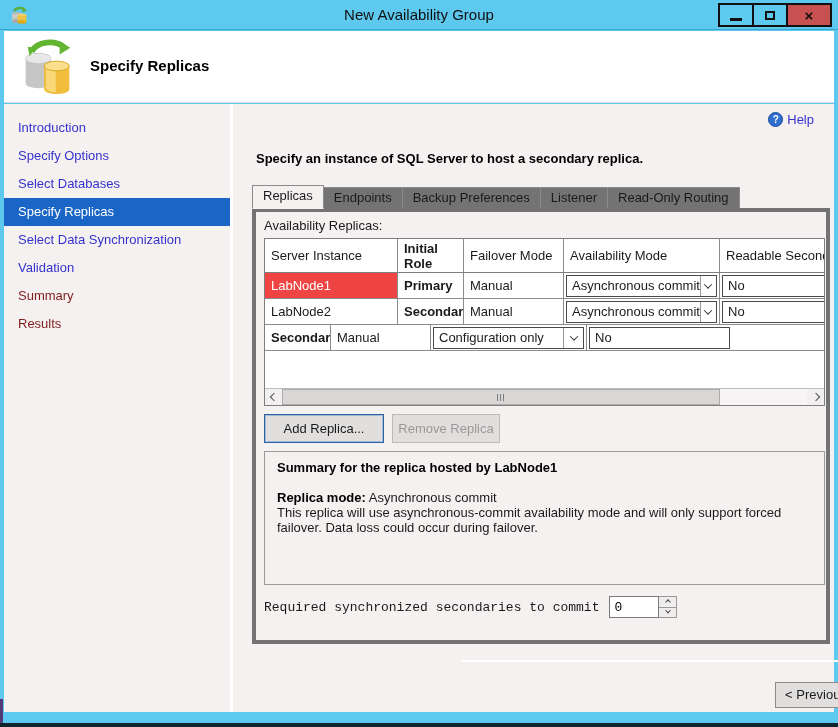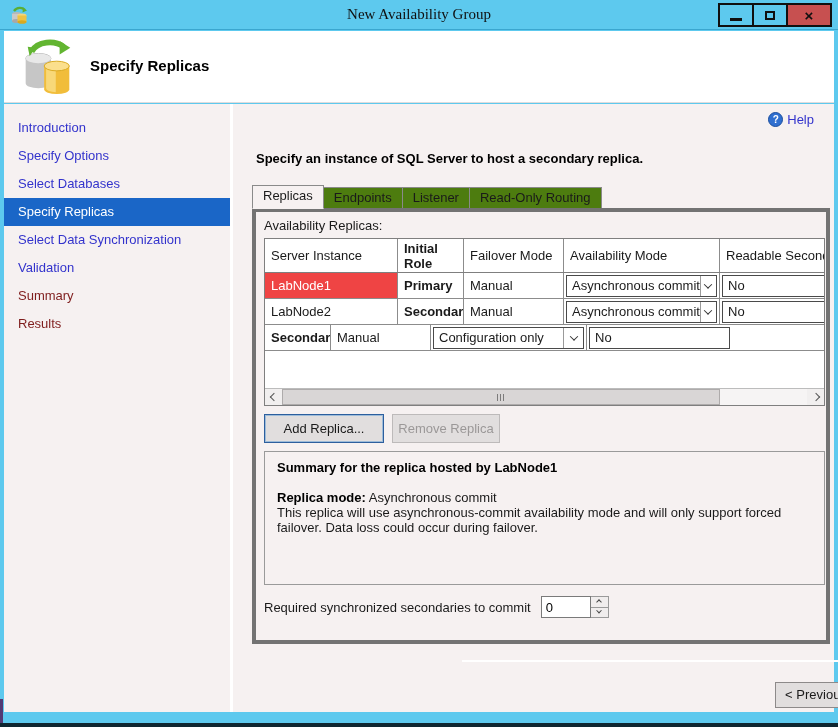--- a/index.html
+++ b/index.html
@@ -4,21 +4,21 @@
 <style>
   * { margin:0; padding:0; box-sizing:border-box; }
   html,body { width:838px; height:727px; }
   body { font-family:"Liberation Sans","DejaVu Sans",sans-serif; font-size:13px; color:#1a1a1a; background:#123140; }
 
   .window { position:absolute; left:0; top:0; width:838px; height:727px; background:#5dc9ee; }
 
   
   .titlebar { position:absolute; left:0; top:0; width:838px; height:30px; background:#5dc9ee; border-bottom:1px solid #3aa6cf; }
   .titlebar-icon { position:absolute; left:10px; top:6px; width:18px; height:18px; }
-  .title-text { position:absolute; left:0; right:0; top:6px; text-align:center; font-size:15px; color:#101010;font-family:Liberation Serif, serif; }
+  .title-text { position:absolute; left:0; right:0; top:6px; text-align:center; font-size:15px; color:#101010; }
   .win-controls { position:absolute; right:6px; top:3px; display:flex; }
   .win-btn { width:36px; height:24px; border:2px solid #101010; margin-left:-2px; display:flex; align-items:center; justify-content:center; background:#5dc9ee; cursor:pointer; }
   .win-btn.close { width:46px; background:#c75050; }
   .glyph-min { width:12px; height:0; border-bottom:3px solid #101010; margin-top:8px; }
   .glyph-max { width:10px; height:9px; border:2px solid #101010; }
   .glyph-close { font-weight:bold; font-size:15px; color:#101010; line-height:1; }
 
   
   .headerband { position:absolute; left:4px; top:31px; width:830px; height:72px; background:#ffffff; border-bottom:1px solid #e0dcdc; }
   .header-icon { position:absolute; left:16px; top:6px; width:58px; height:60px; }
@@ -37,21 +37,21 @@
 
   
   .main { position:absolute; left:229px; top:0; width:601px; height:608px; }
   .help-link { position:absolute; right:20px; top:8px; display:flex; align-items:center; cursor:pointer; }
   .help-icon { width:15px; height:15px; border-radius:50%; background:#2f6fd0; border:1px solid #1b4e9e; color:#fff; font-size:10px; font-weight:bold; text-align:center; line-height:13px; margin-right:4px; }
   .help-text { color:#3333cc; }
   .instruction { position:absolute; left:23px; top:47px; font-weight:bold; color:#000; }
 
   
   .tabstrip { position:absolute; left:19px; top:81px; display:flex; align-items:flex-end; height:24px; }
-  .tab { height:22px; line-height:20px; padding:0 10px; background:#4d7c0f; border:1px solid #8a8a8a; margin-right:-1px; cursor:pointer; color:#1a1a1a; }
+  .tab { height:22px; line-height:20px; padding:0 10px; background:#737373; border:1px solid #8a8a8a; margin-right:-1px; cursor:pointer; color:#1a1a1a; }
   .tab.active { height:24px; background:#f6f1f1; border-bottom:1px solid #f6f1f1; position:relative; z-index:3; }
 
   .tabpanel { position:absolute; left:19px; top:104px; width:578px; height:436px; border:4px solid #737373; background:#f6f1f1; }
   .replicas-label { position:absolute; left:8px; top:6px; }
 
   
   .grid-wrap { position:absolute; left:8px; top:26px; width:561px; height:168px; border:1px solid #7f7f7f; background:#ffffff; overflow:hidden; }
   .grid { position:absolute; left:0; top:0; width:600px; }
   .trow { display:flex; border-bottom:1px solid #8c8c8c; background:#fff; }
   .trow.hdr { height:34px; border-bottom:1px solid #7f7f7f; }
@@ -87,21 +87,21 @@
   .add-btn { position:absolute; left:8px; top:202px; width:120px; height:29px; line-height:27px; border:1px solid #2d5f9e; box-shadow:inset 0 0 0 1px #9ebcd9; }
   .remove-btn { position:absolute; left:136px; top:202px; width:108px; height:29px; line-height:27px; border:1px solid #bdbaba; color:#9b9898; cursor:default; }
 
   
   .summary { position:absolute; left:8px; top:239px; width:561px; height:134px; border:1px solid #9a9a9a; padding:8px 12px; line-height:15px; }
   .summary .title { font-weight:bold; color:#000000; }
   .summary .block { margin-top:15px; }
   .summary b { color:#000; }
 
   
-  .quorum-row { position:absolute; left:8px; top:384px; display:flex; align-items:center; }
+  .quorum-row { position:absolute; left:8px; top:384px; display:flex; align-items:center;font-family:Liberation Mono, monospace; }
   .quorum-label { margin-right:10px; }
   .spin-input { width:50px; height:22px; border:1px solid #7a7a7a; background:#fff; font-family:inherit; font-size:13px; padding-left:4px; }
   .spinner { display:flex; flex-direction:column; width:18px; height:22px; border:1px solid #9a9a9a; border-left:none; }
   .spin-btn { flex:1; background:#f0eded; display:flex; align-items:center; justify-content:center; cursor:pointer; }
   .spin-btn + .spin-btn { border-top:1px solid #9a9a9a; }
   .spin-btn .chev { width:4px; height:4px; border-width:1.2px; border-color:#444; }
 
   
   .footer-sep { position:absolute; left:229px; top:556px; width:601px; height:2px; background:#ffffff; }
   .footer { position:absolute; left:229px; top:558px; width:601px; height:50px; }
@@ -177,20 +177,21 @@
     <div class="main">
       <div class="help-link">
         <span class="help-icon">?</span>
         <span class="help-text">Help</span>
       </div>
       <div class="instruction">Specify an instance of SQL Server to host a secondary replica.</div>
 
       <div class="tabstrip">
         <div class="tab active">Replicas</div>
         <div class="tab">Endpoints</div>
+        <div class="tab">Backup Preferences</div>
         <div class="tab">Listener</div>
         <div class="tab">Read-Only Routing</div>
       </div>
 
       <div class="tabpanel">
         <div class="replicas-label">Availability Replicas:</div>
 
         <div class="grid-wrap">
           <div class="grid">
             <div class="trow hdr">

